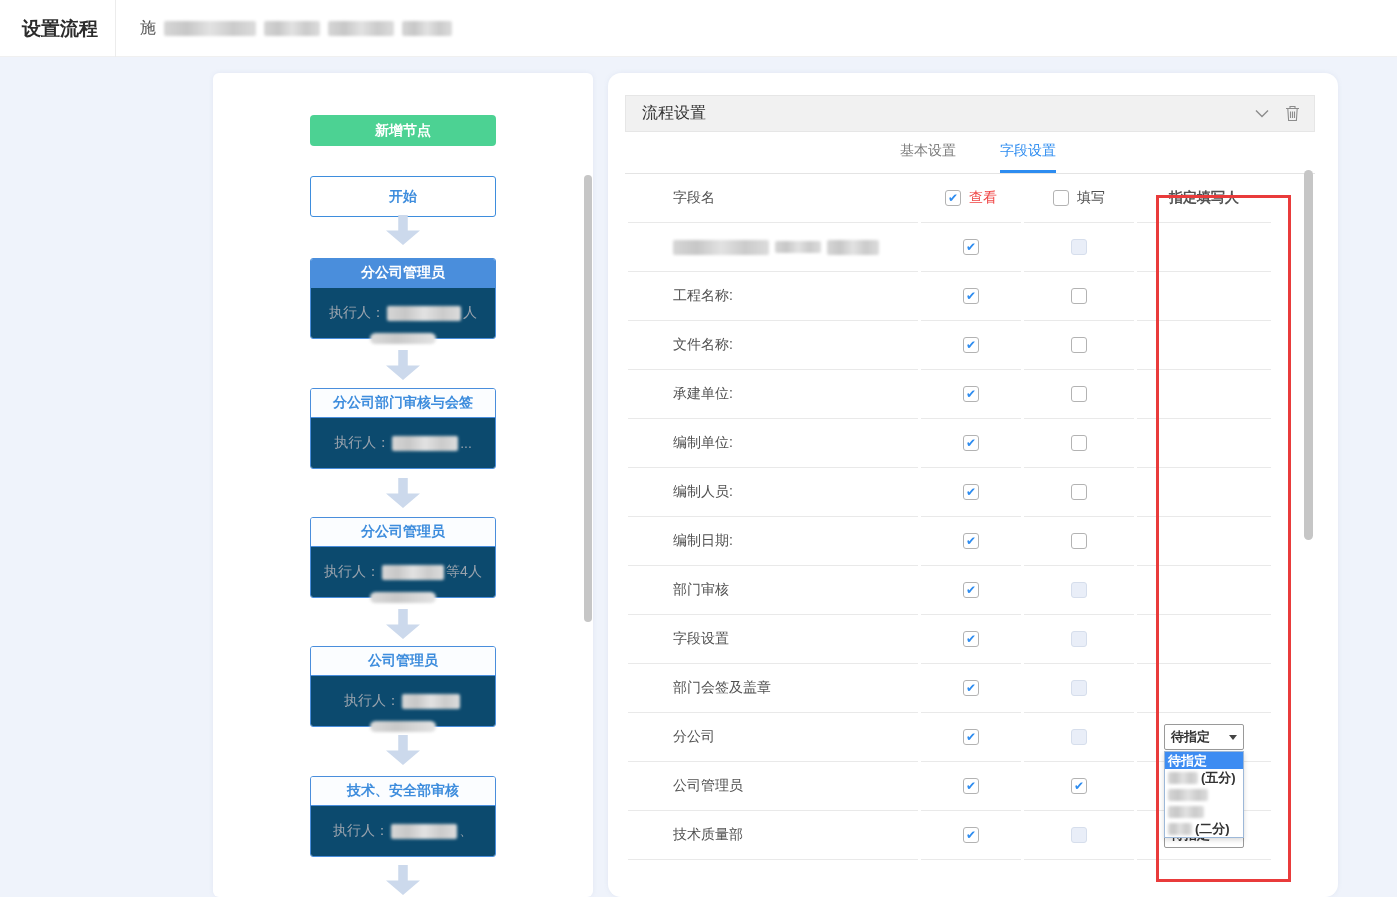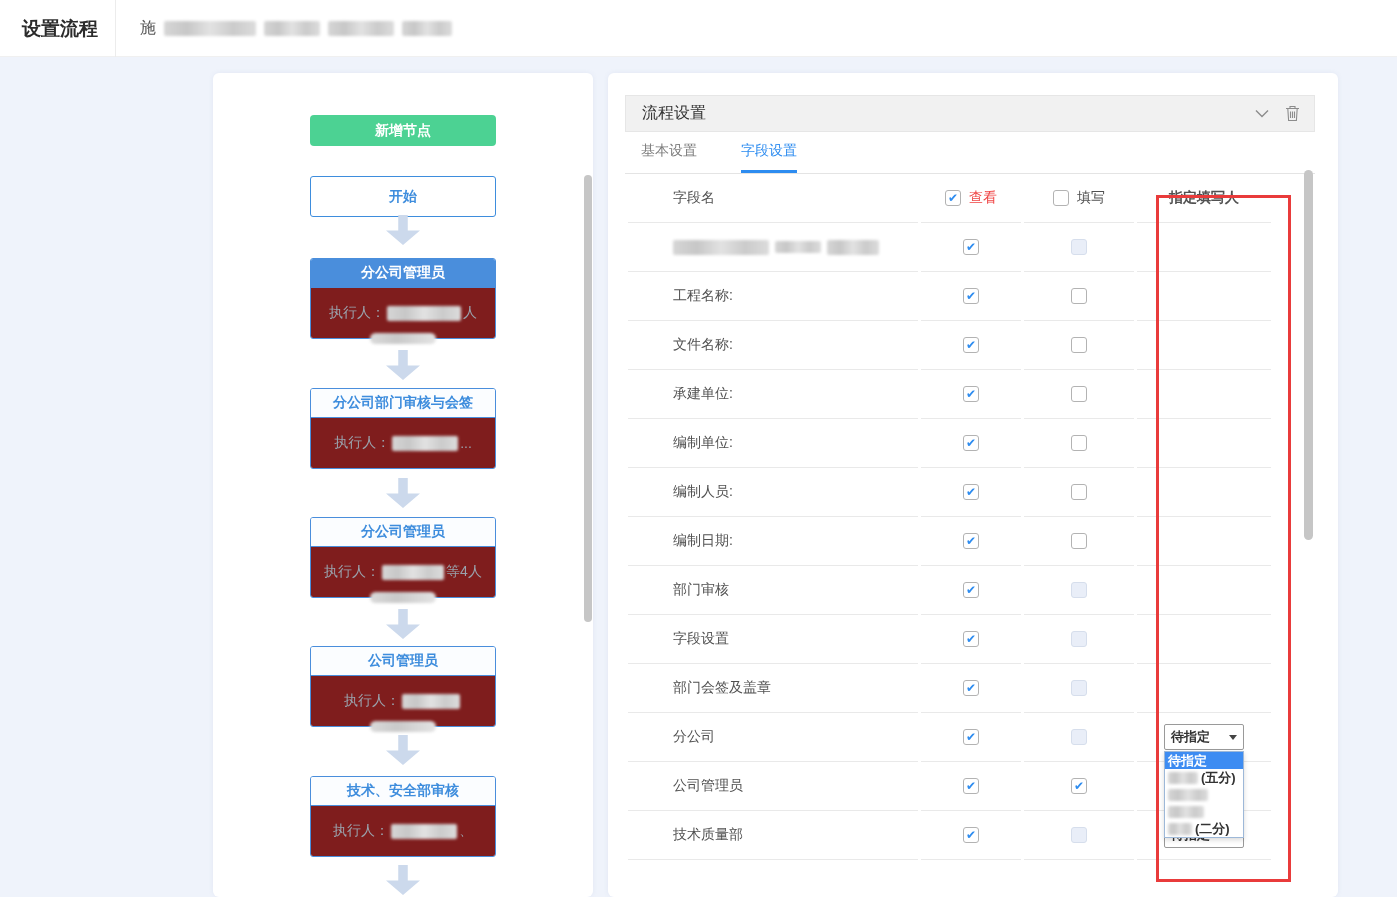--- a/index.html
+++ b/index.html
@@ -16,45 +16,45 @@
   .blur { display:inline-block; height:15px; border-radius:2px; vertical-align:middle;
           background:linear-gradient(90deg,#d6d6d6 0%,#c7c7c7 25%,#e2e2e2 50%,#cbcbcb 75%,#dcdcdc 100%);
           filter:blur(1.6px); }
   .blur.sm { height:12px; }
   .pill-blur { position:absolute; left:50%; transform:translateX(-50%); width:66px; height:11px; border-radius:6px;
           background:linear-gradient(90deg,#dadada,#c9c9c9 40%,#e3e3e3); filter:blur(1.5px); }
 
   
   .card { position:absolute; background:#fff; border-radius:6px; box-shadow:0 0 5px rgba(120,140,180,.10); }
   .left-card  { left:213px; top:73px; width:380px; height:824px; overflow:hidden; }
-  .right-card { left:608px; top:73px; width:730px; height:824px; overflow:hidden; }
+  .right-card { left:608px; top:73px; width:730px; height:824px; overflow:hidden;border-radius:13px; }
 
   
   .flow-abs { position:absolute; left:97px; width:186px; }
   .btn-add { height:31px; background:#4cd293; border-radius:4px; color:#fff; font-size:14px; font-weight:bold;
              display:flex; align-items:center; justify-content:center; cursor:pointer; }
   .box-start { height:41px; background:#fff; border:1px solid #3e8ddd; border-radius:3px; color:#3e8ddd;
              font-size:14px; font-weight:bold; display:flex; align-items:center; justify-content:center; }
   .arrow { position:absolute; left:50%; transform:translateX(-50%); width:34px; height:30px; background:#ccd9ec;
            clip-path:polygon(36% 0,64% 0,64% 52%,100% 52%,50% 100%,0 52%,36% 52%); }
   .flow-node { border:1px solid #4a8edc; border-radius:3px; background:#fff; }
   .flow-node .nhead { height:29px; display:flex; align-items:center; justify-content:center; font-size:14px;
            font-weight:bold; color:#3e8ddd; background:#fbfdff; border-bottom:1px solid #4a8edc; border-radius:2px 2px 0 0; }
   .flow-node.selected .nhead { background:#4a8edc; color:#fff; }
   .flow-node .nbody { height:50px; display:flex; align-items:center; justify-content:center; gap:2px;
-           font-size:14px; color:#9aa3ad; background:#7f1d1d; border-radius:0 0 2px 2px; }
+           font-size:14px; color:#9aa3ad; background:#0c4a6e; border-radius:0 0 2px 2px; }
   .scrollbar { position:absolute; border-radius:5px; background:#c6c6c6; }
 
   
   .panel { position:absolute; left:17px; top:22px; width:690px; }
   .panel-head { height:37px; background:#f1f1f1; border:1px solid #e6e6e6; display:flex; align-items:center; }
   .panel-head .ptitle { margin-left:16px; font-size:16px; color:#333; }
   .panel-head .picons { margin-left:auto; margin-right:14px; display:flex; align-items:center; gap:16px; }
   .icon-btn { cursor:pointer; display:flex; align-items:center; }
-  .tabs { height:42px; display:flex; align-items:stretch; border-bottom:1px solid #e4e4e4; padding-left:16px; gap:44px; }
+  .tabs { height:42px; display:flex; align-items:stretch; border-bottom:1px solid #e4e4e4; padding-left:16px; gap:44px;justify-content:center; }
   .tab { display:flex; align-items:center; font-size:14px; color:#7b7b7b; cursor:pointer; border-bottom:3px solid transparent; }
   .tab.active { color:#2d8cf0; border-bottom-color:#2d8cf0; }
 
   
   .ftable { position:absolute; left:20px; top:101px; width:650px; }
   .trow { display:flex; height:49px; }
   .td { border-bottom:1px solid #e9e9e9; display:flex; align-items:center; margin-right:3px; }
   .td.name   { width:290px; padding-left:45px; font-size:14px; color:#515151; gap:6px; }
   .td.view   { width:100px; justify-content:center; gap:8px; font-size:14px; }
   .td.fill   { width:110px; justify-content:center; gap:8px; font-size:14px; }

